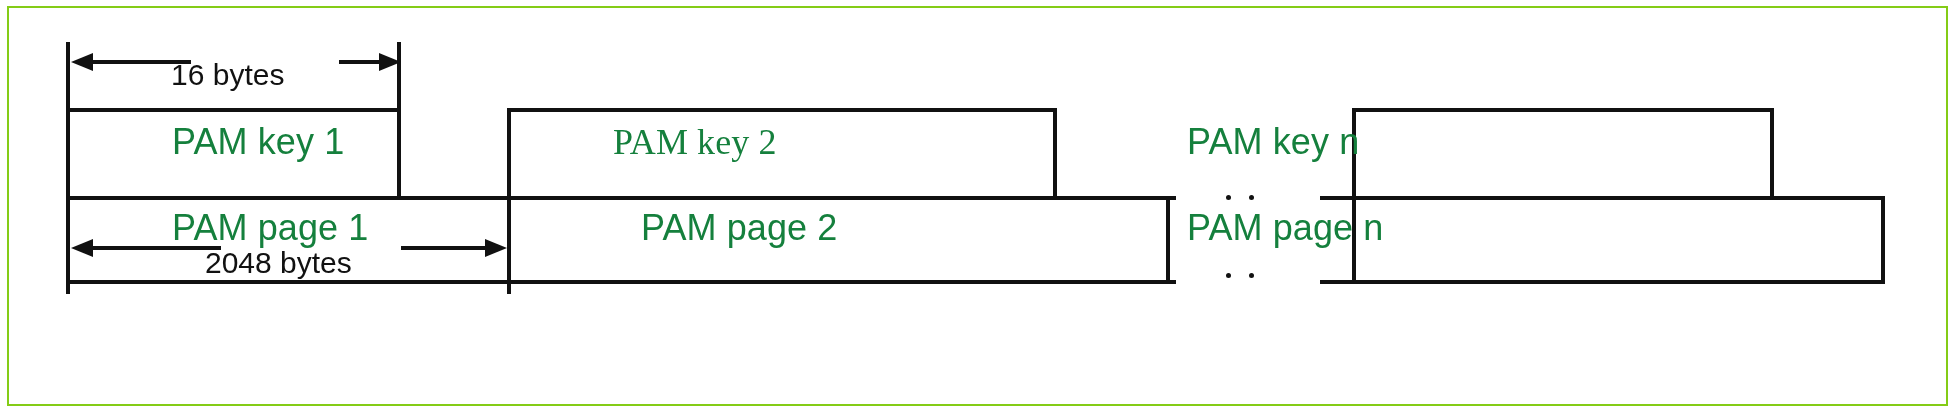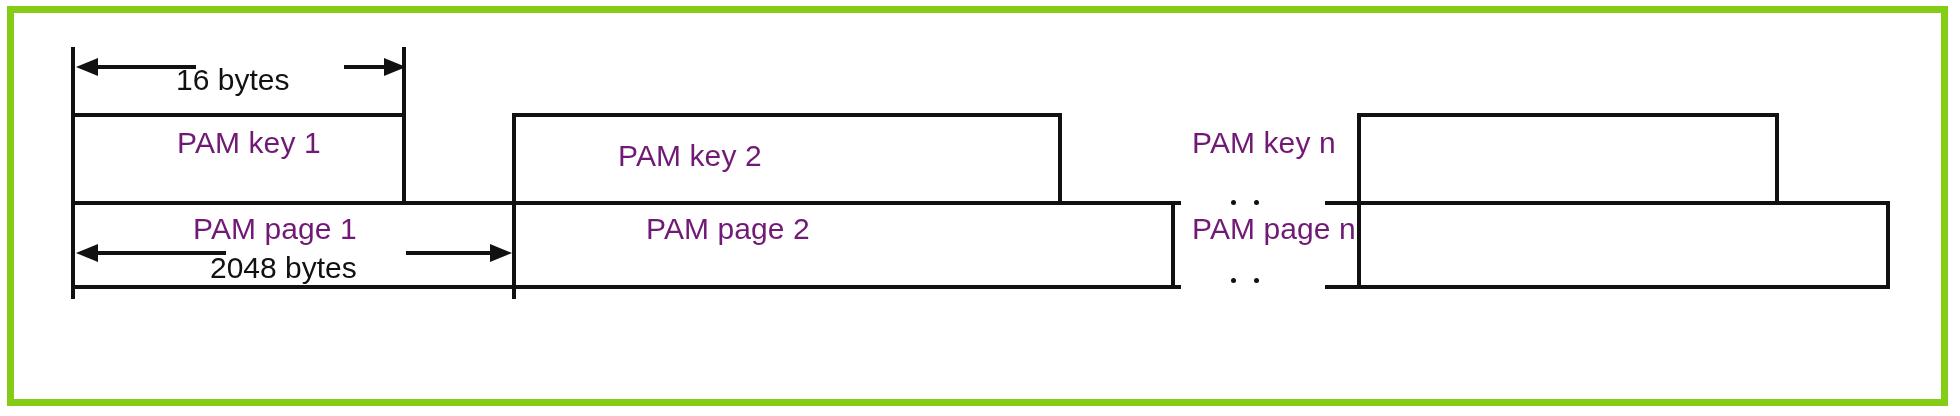--- a/index.html
+++ b/index.html
@@ -18,21 +18,21 @@
     box-sizing: border-box;
     overflow: hidden;
   }
   
   .frame {
     position: absolute;
     left: 7px;
     top: 6px;
     width: 1941px;
     height: 400px;
-    border: 7px solid #84cc16;
+    border: 2px solid #84cc16;
     box-sizing: border-box;
     background: #ffffff;
   }
   
   .hline {
     position: absolute;
     background: #111111;
     height: 4px;
   }
   .vline {
@@ -43,22 +43,22 @@
   .dot {
     position: absolute;
     width: 5px;
     height: 5px;
     background: #111111;
     border-radius: 50%;
   }
   
   .cell-label {
     position: absolute;
-    font-size: 30px;
-    color: #701a75;
+    font-size: 36px;
+    color: #15803d;
     white-space: nowrap;
     letter-spacing: 0.1px;
   }
   .dim-label {
     position: absolute;
     font-size: 30px;
     color: #111111;
     white-space: nowrap;
   }
   
@@ -95,39 +95,39 @@
     <svg class="arrow-svg" style="left:62px; top:42px;" width="330" height="24" viewBox="0 0 330 24">
       <polygon points="0,12 22,3 22,21"></polygon>
       <line x1="20" y1="12" x2="120" y2="12"></line>
       <line x1="268" y1="12" x2="310" y2="12"></line>
       <polygon points="330,12 308,3 308,21"></polygon>
     </svg>
     <div class="dim-label" style="left:162px; top:50px;">16 bytes</div>
 
     <div class="cell-label" style="left:163px; top:113px;">PAM key 1</div>
 
-    <div class="cell-label" style="left:163px; top:199px;margin-left:16px;">PAM page 1</div>
+    <div class="cell-label" style="left:163px; top:199px;">PAM page 1</div>
 
     <svg class="arrow-svg" style="left:62px; top:228px;" width="436" height="24" viewBox="0 0 436 24">
       <polygon points="0,12 22,3 22,21"></polygon>
       <line x1="20" y1="12" x2="150" y2="12"></line>
       <line x1="330" y1="12" x2="416" y2="12"></line>
       <polygon points="436,12 414,3 414,21"></polygon>
     </svg>
     <div class="dim-label" style="left:196px; top:238px;text-align:right;">2048 bytes</div>
 
     <div class="vline" style="left:498px; top:100px; height:176px;"></div>
 
     <div class="hline" style="left:498px; top:100px; width:550px;"></div>
 
     <div class="vline" style="left:1044px; top:100px; height:92px;"></div>
 
     <div class="vline" style="left:1157px; top:188px; height:88px;"></div>
 
-    <div class="cell-label" style="left:604px; top:126px;">PAM key 2</div>
+    <div class="cell-label" style="left:604px; top:113px;font-family:Liberation Serif, serif;">PAM key 2</div>
 
     <div class="cell-label" style="left:604px; top:199px;margin-left:28px;">PAM page 2</div>
 
     <div class="dot" style="left:1217px; top:187px;"></div>
     <div class="dot" style="left:1240px; top:187px;"></div>
     <div class="dot" style="left:1217px; top:265px;"></div>
     <div class="dot" style="left:1240px; top:265px;"></div>
 
     <div class="hline" style="left:1311px; top:188px; width:40px;"></div>
     <div class="hline" style="left:1311px; top:272px; width:40px;"></div>

